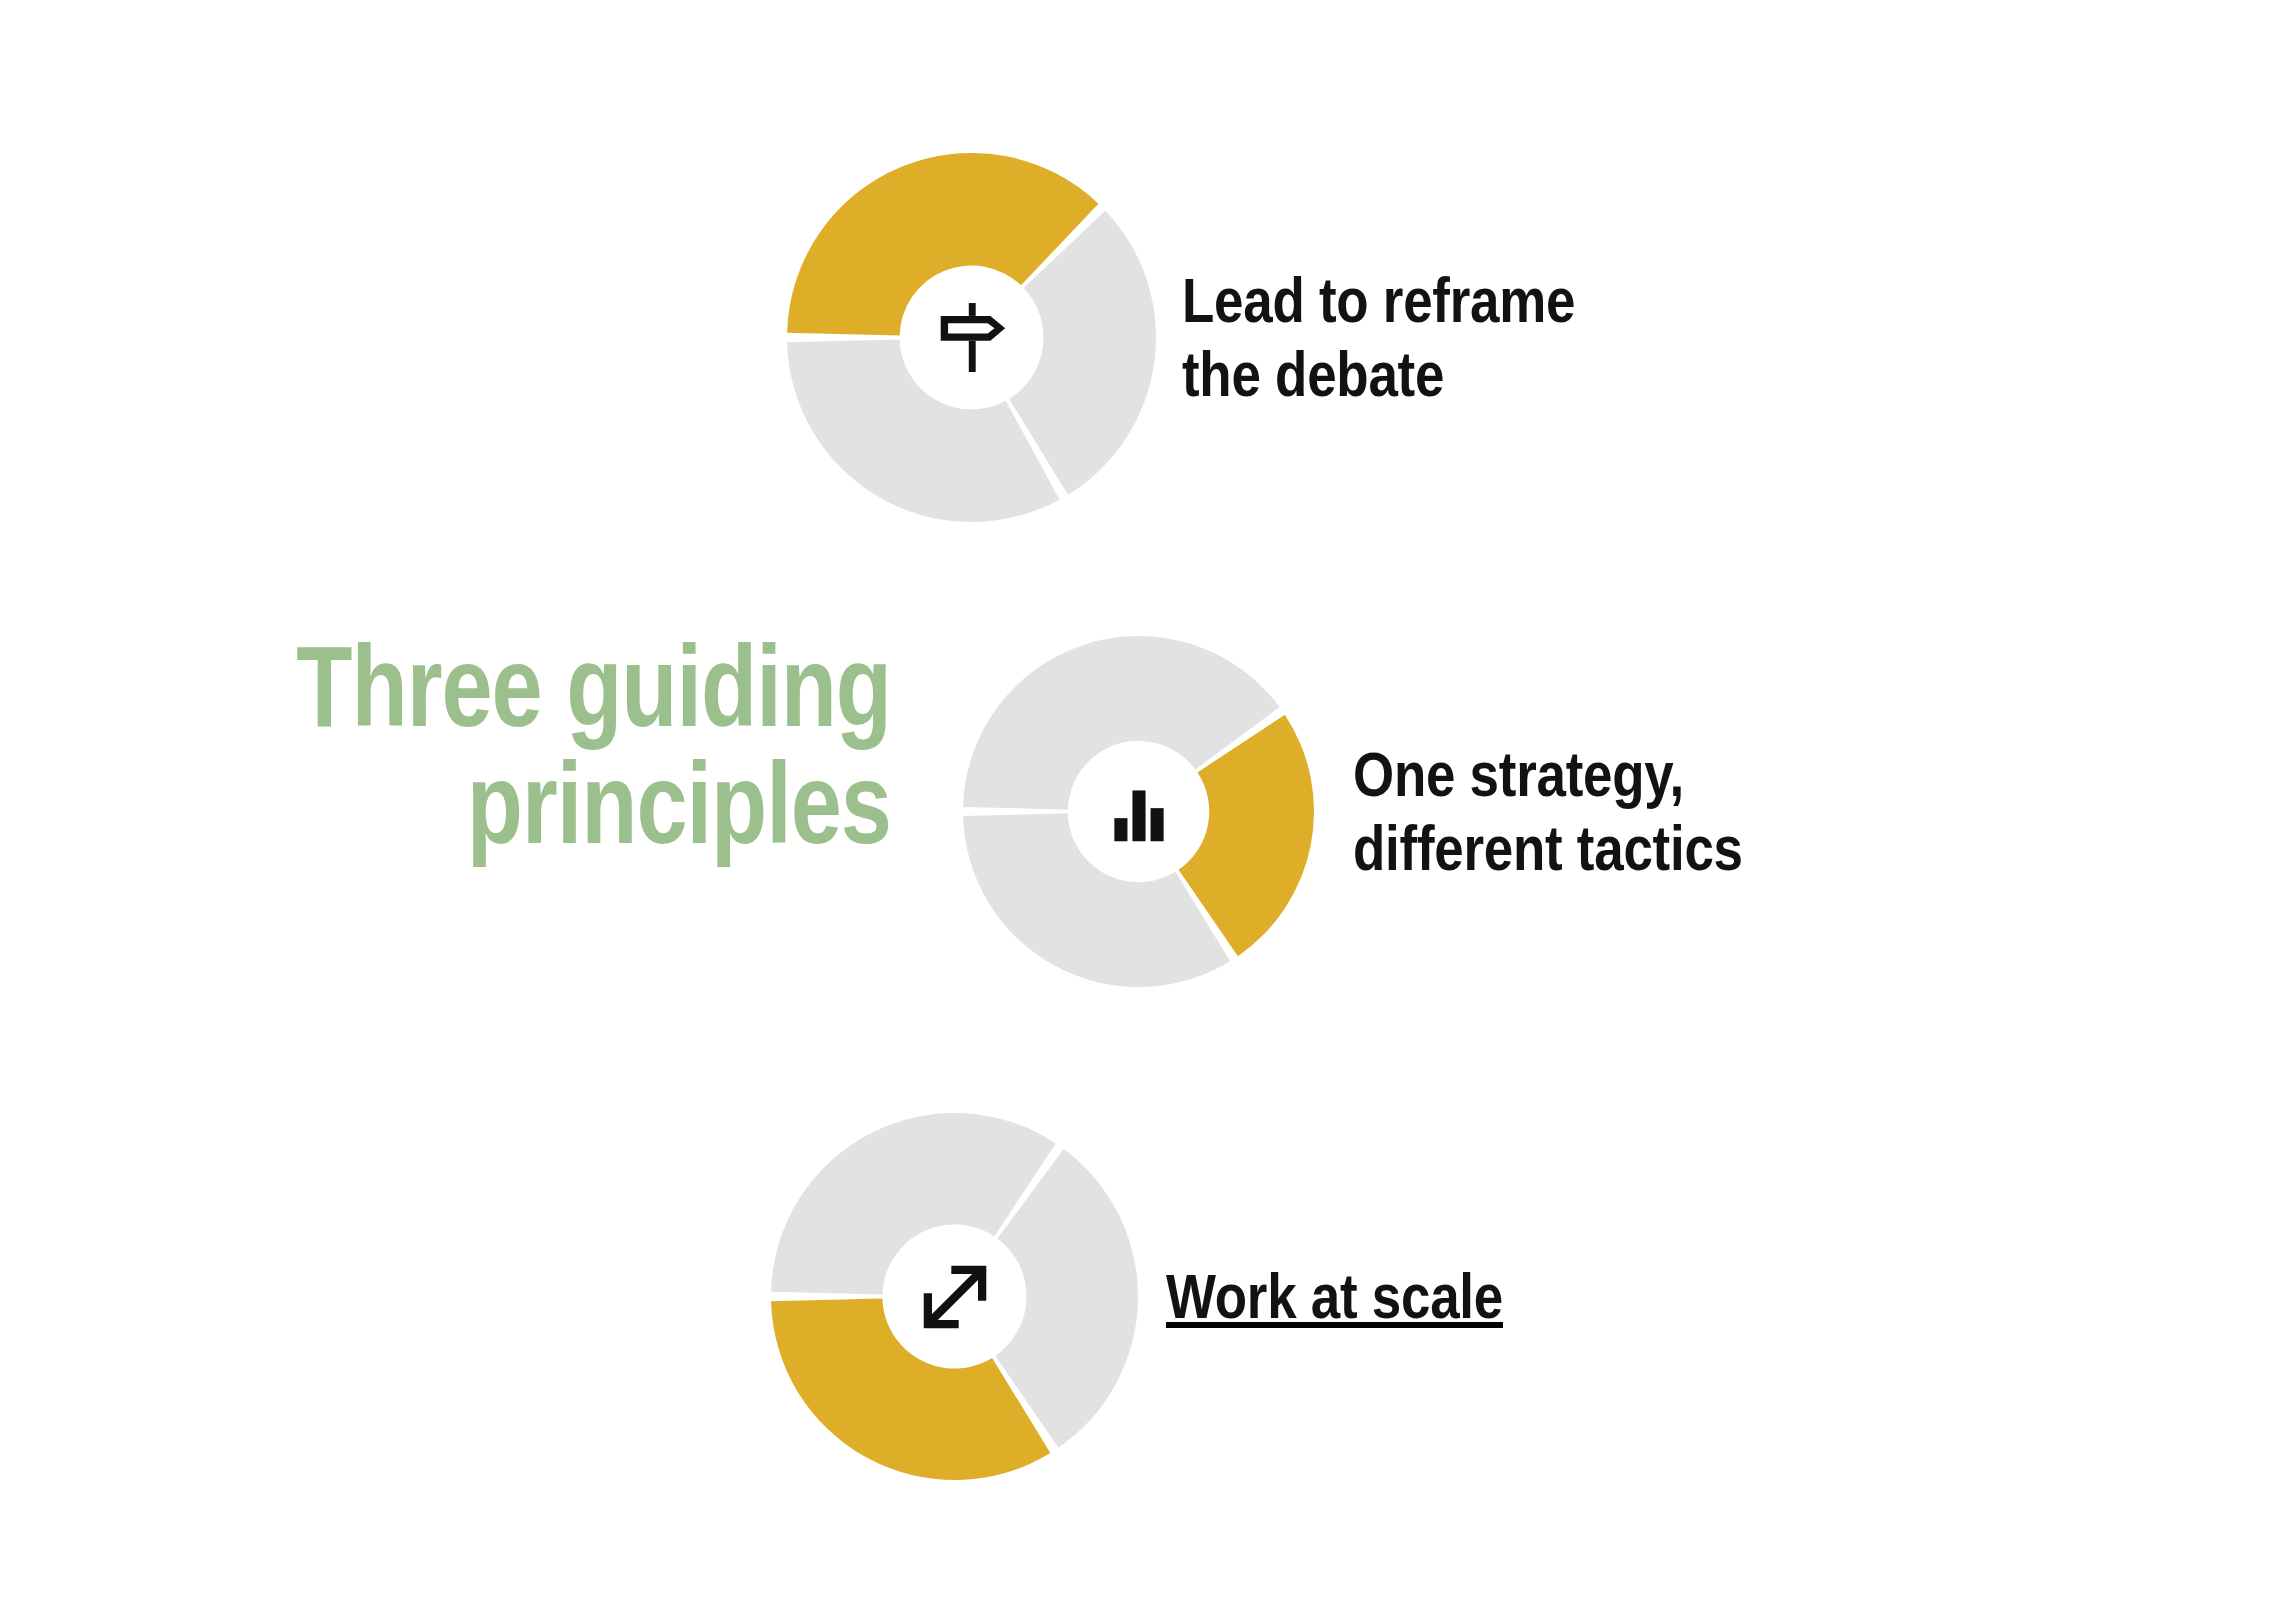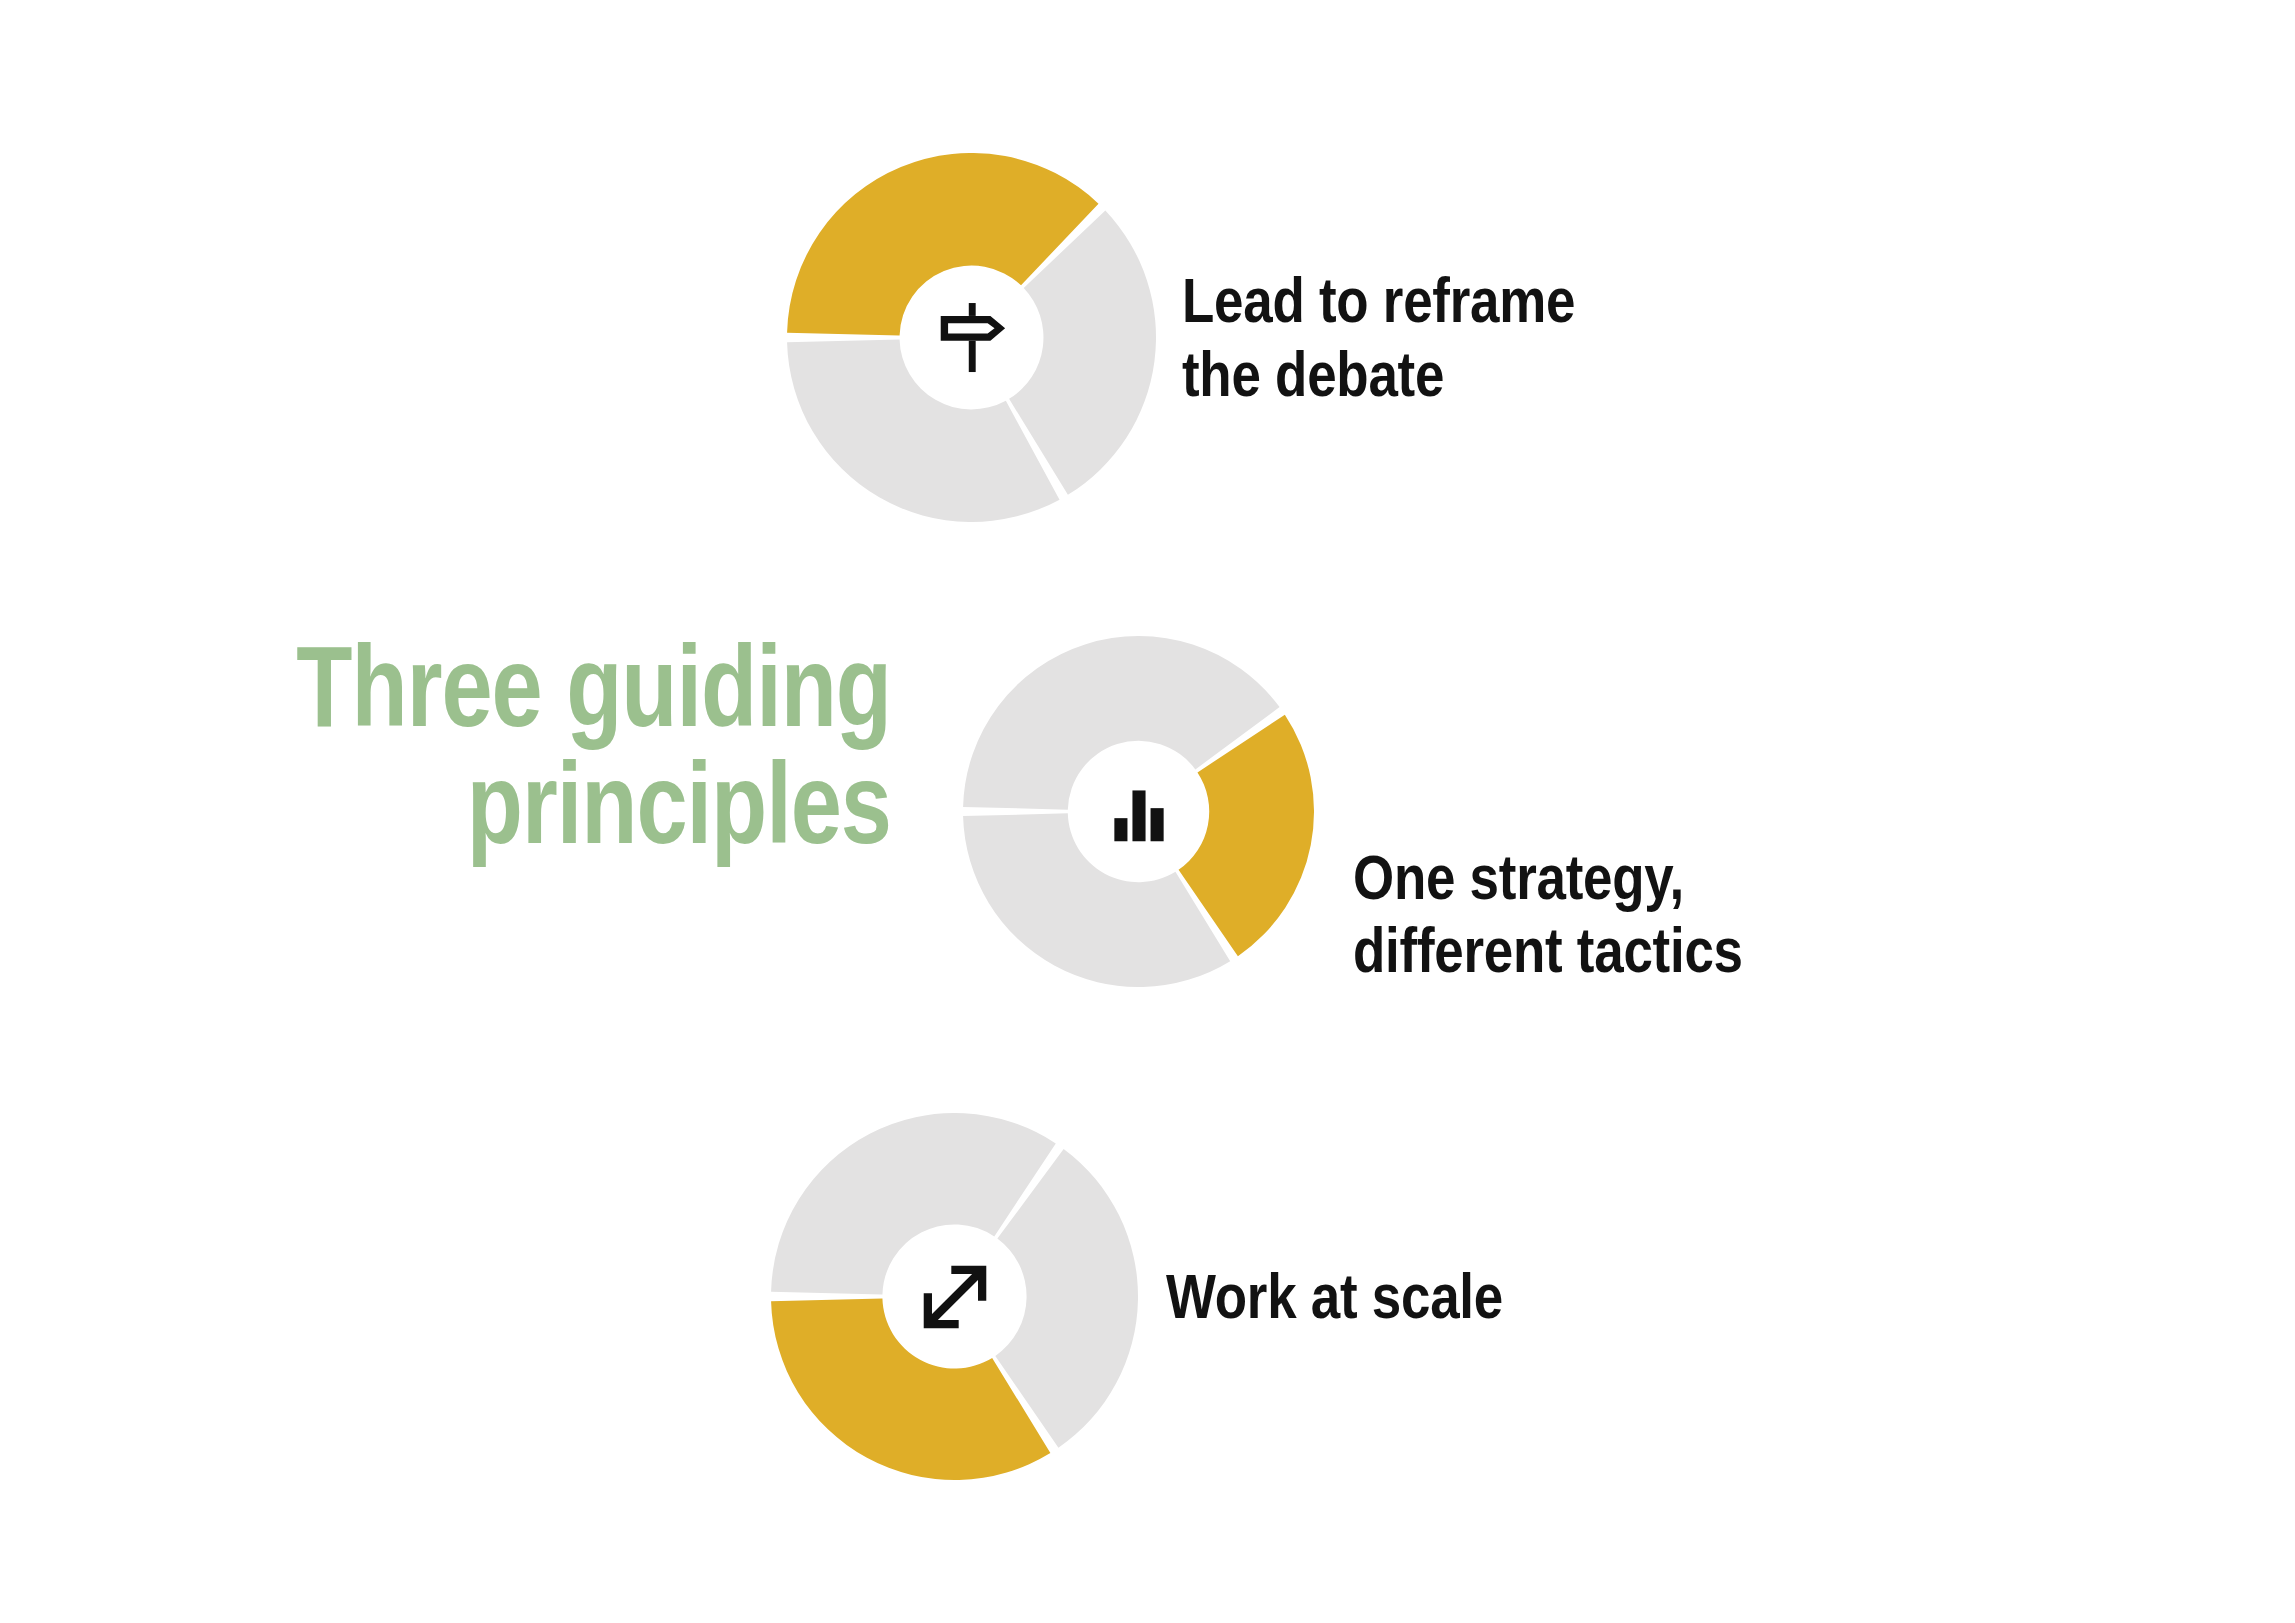--- a/index.html
+++ b/index.html
@@ -43,22 +43,22 @@
     white-space: pre-line;
   }
 
   
   .row {
     position: absolute;
     display: flex;
     align-items: center;
   }
   .row-1 { left: 787px; top: 153px; justify-content: center; }
-  .row-2 { left: 963px; top: 636px; align-items: flex-end; }
-  .row-3 { left: 771px; top: 1113px; }
+  .row-2 { left: 963px; top: 636px; }
+  .row-3 { left: 771px; top: 1113px; text-decoration: underline; }
 
   .donut-wrap {
     position: relative;
     flex: 0 0 auto;
   }
   .donut-svg { display: block; }
 
   .donut-icon {
     position: absolute;
     left: 50%;

